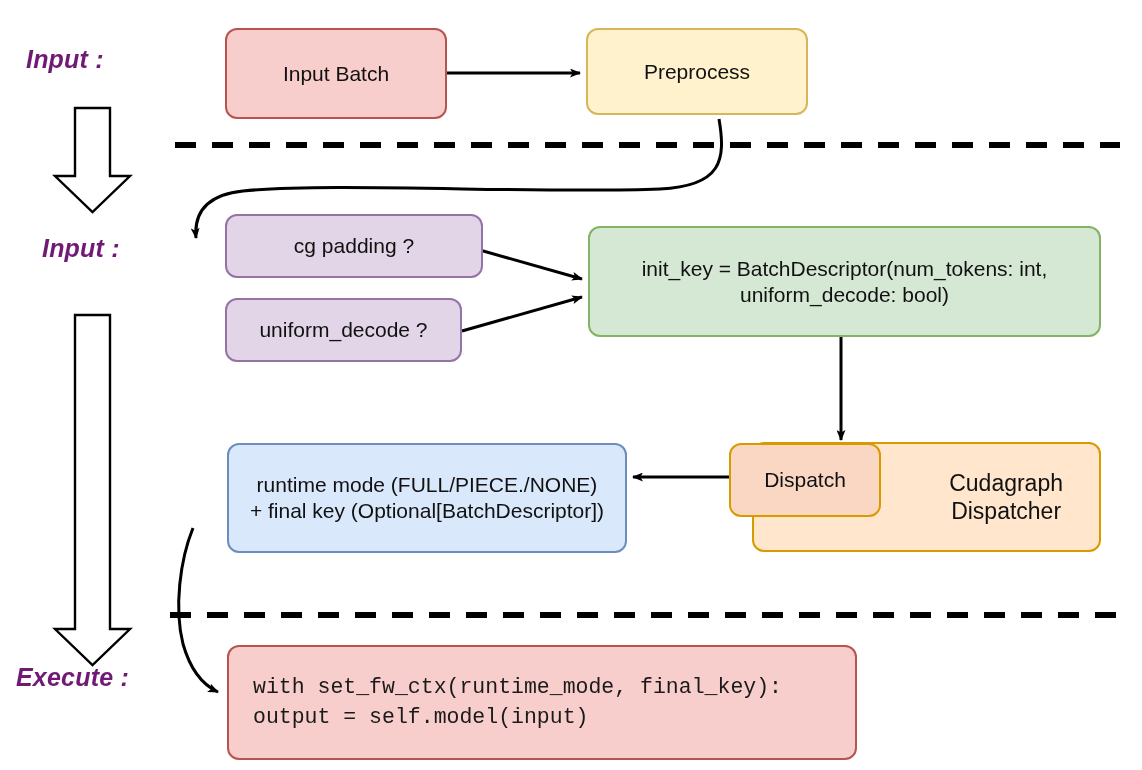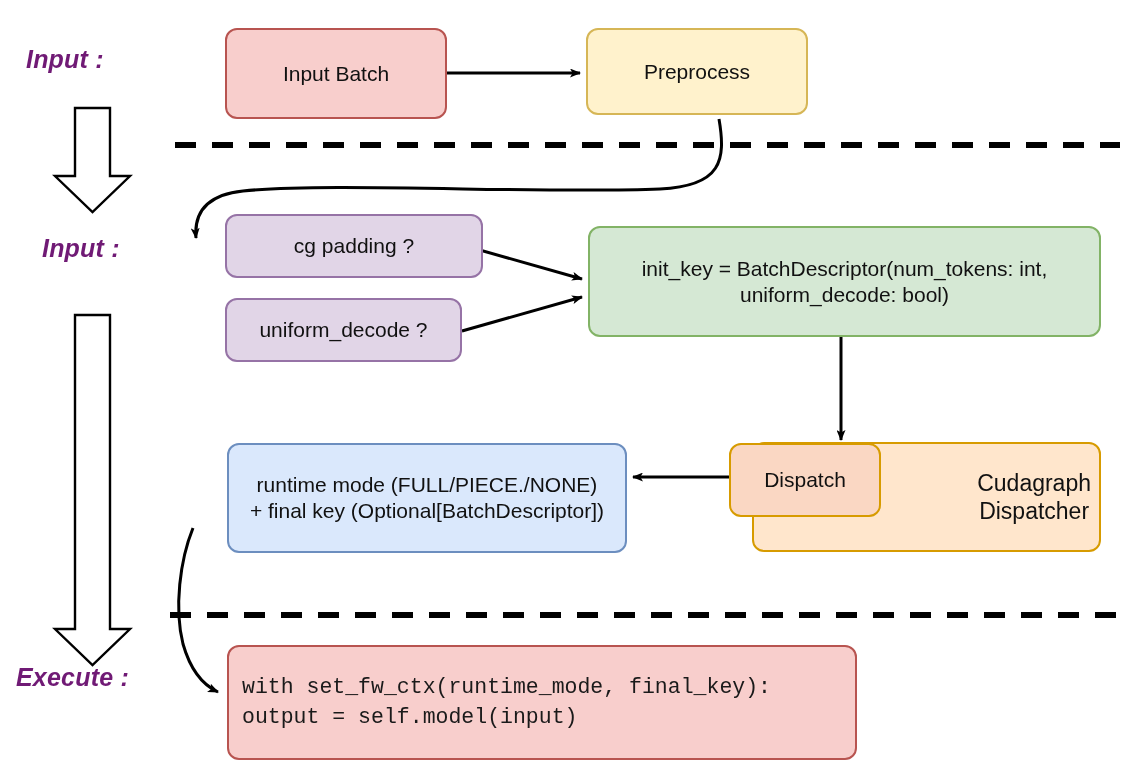--- a/index.html
+++ b/index.html
@@ -48,21 +48,21 @@
     color: #111111;
     white-space: pre-line;
     padding: 2px 8px;
   }
   .node.code {
     font-family: "Liberation Mono", monospace;
     font-size: 21.5px;
     line-height: 1.35;
     justify-content: flex-start;
     text-align: left;
-    padding-left: 13px;
+    padding-left: 24px;
     color: #1a1a1a;
     letter-spacing: 0px;
   }
   
   #node-input-batch {
     left: 225px; top: 28px; width: 222px; height: 91px;
     background: #f8cecc; border-color: #b85450;
   }
   #node-preprocess {
     left: 586px; top: 28px; width: 222px; height: 87px;
@@ -77,21 +77,21 @@
     background: #e1d5e7; border-color: #9673a6;
   }
   #node-init-key {
     left: 588px; top: 226px; width: 513px; height: 111px;
     background: #d5e8d4; border-color: #82b366;
   }
   #node-cudagraph-dispatcher {
     left: 752px; top: 442px; width: 349px; height: 110px;
     background: #ffe6cc; border-color: #d79b00;
     align-items: center; justify-content: flex-end;
-    padding-right: 8px;
+    padding-right: 36px;
     font-size: 23px;
   }
   #node-dispatch {
     left: 729px; top: 443px; width: 152px; height: 74px;
     background: #fad7c3; border-color: #d79b00;
     z-index: 4;
   }
   #node-runtime-mode {
     left: 227px; top: 443px; width: 400px; height: 110px;
     background: #dae8fc; border-color: #6c8ebf;

